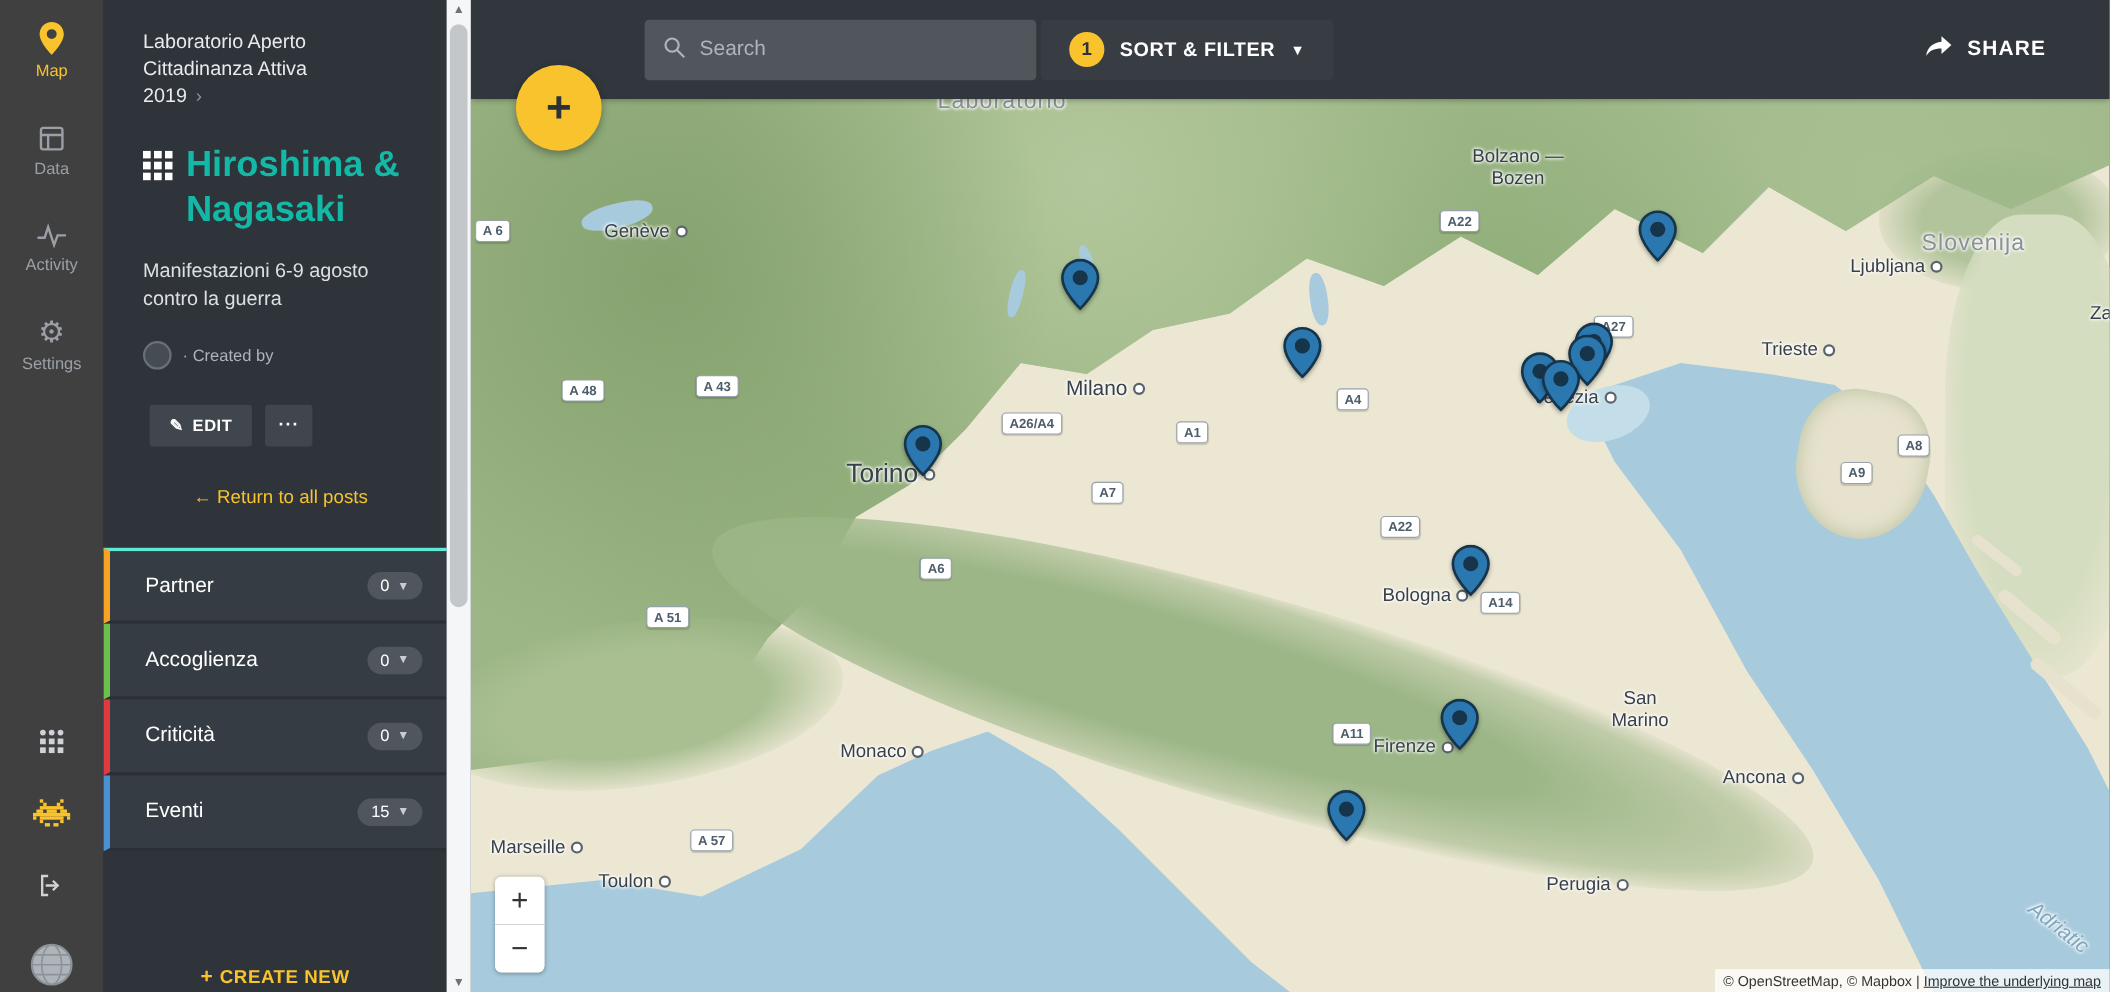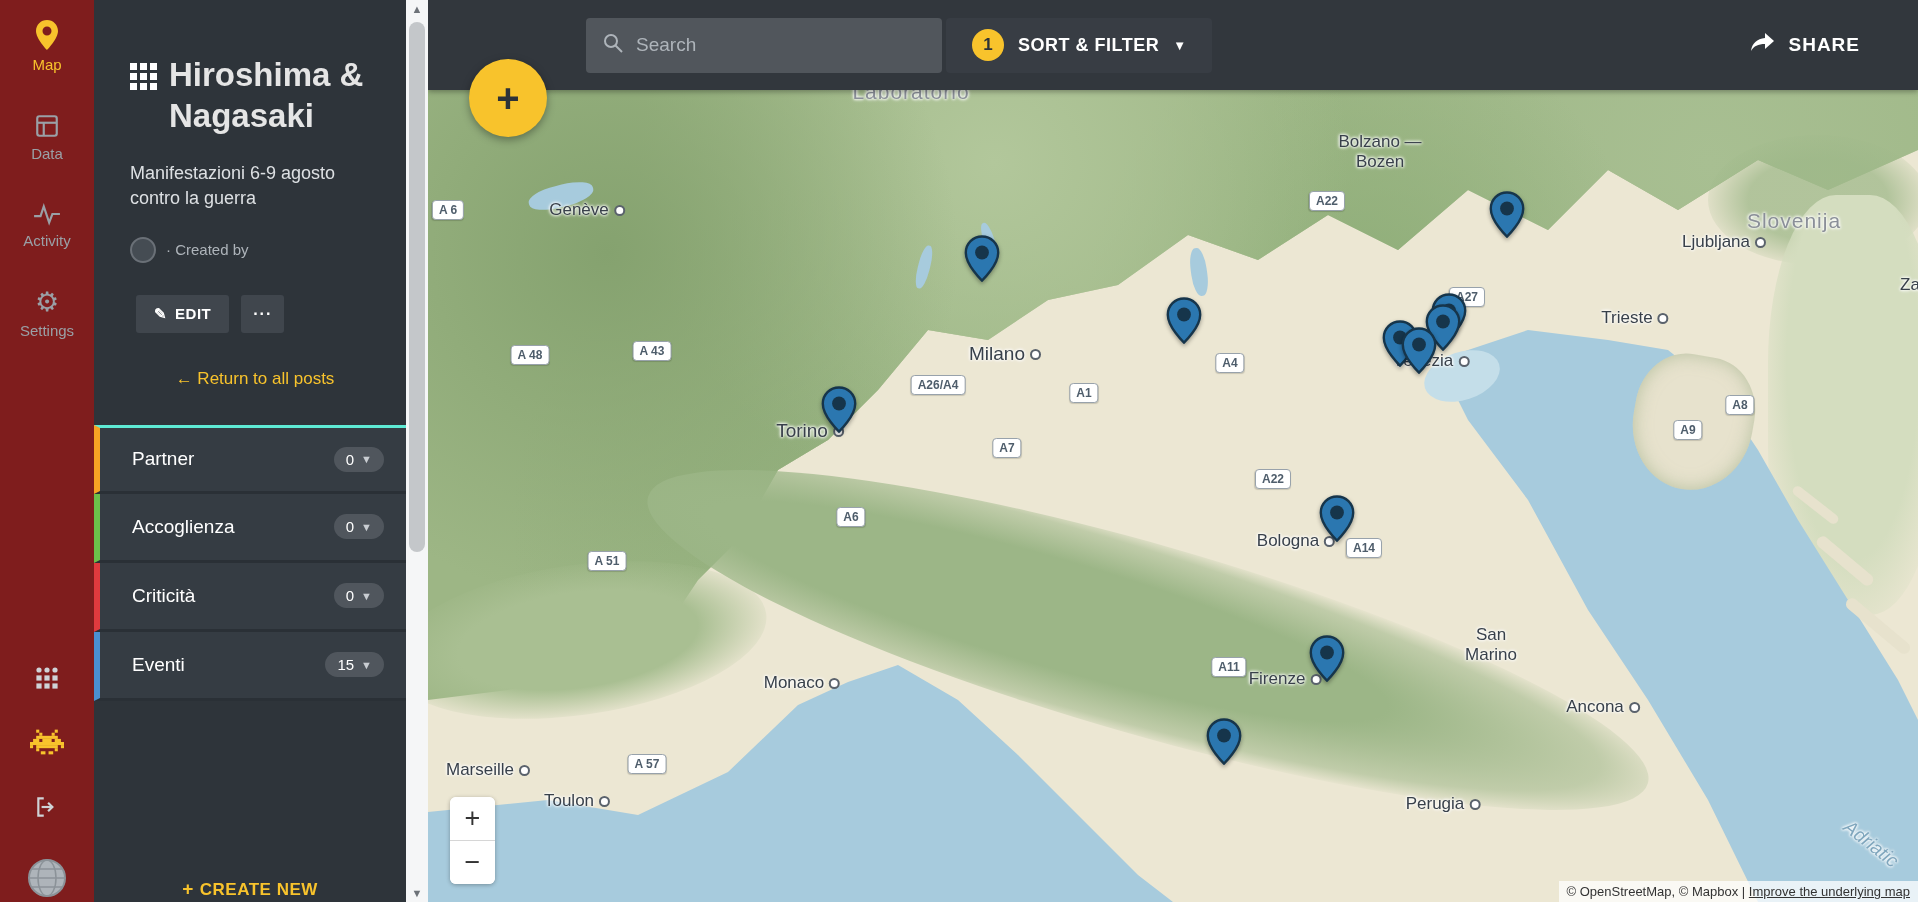--- a/index.html
+++ b/index.html
@@ -1,33 +1,33 @@
 <!DOCTYPE html>
 <html><head>
 <meta charset="utf-8">
 <style>
   * { box-sizing: border-box; margin: 0; padding: 0; }
   html,body { width:1918px; height:902px; overflow:hidden; font-family:"Liberation Sans", sans-serif; background:#23282d; }
   .app { position:relative; width:1918px; height:902px; }
 
   
-  .rail { position:absolute; left:0; top:0; bottom:0; width:94px; background:#7f1d1d; display:flex; flex-direction:column; align-items:center; padding-top:20px; z-index:80; }
+  .rail { position:absolute; left:0; top:0; bottom:0; width:94px; background:#404040; display:flex; flex-direction:column; align-items:center; padding-top:20px; z-index:80; }
   .rail-item { display:flex; flex-direction:column; align-items:center; gap:6px; margin-bottom:40px; cursor:pointer; color:#9aa0a6; }
   .rail-item.active { color:#f8c32c; }
   .rail-item .lbl { font-size:15px; }
   .rail-item svg { display:block; }
   .rail-bottom { margin-top:auto; display:flex; flex-direction:column; align-items:center; gap:34px; padding-bottom:0; }
   .rail-bottom .ric { cursor:pointer; }
 
   
   .sidebar { position:absolute; left:94px; top:0; bottom:0; width:312px; background:#2e343a; color:#fff; padding:26px 26px 0 36px; z-index:70; }
   .crumb { font-size:18px; line-height:1.35; color:#e8eaec; width:205px; cursor:pointer; }
   .crumb .chev { color:#8d939a; margin-left:8px; font-size:17px; }
   .titlerow { display:flex; align-items:flex-start; gap:12px; margin-top:28px; }
-  .titlerow h1 { font-size:33px; line-height:1.25; font-weight:bold; color:#e5e5e5; width:200px; }
+  .titlerow h1 { font-size:33px; line-height:1.25; font-weight:bold; color:#14b8a6; width:200px; }
   .titlerow svg { margin-top:9px; flex:none; }
   .subtitle { margin-top:24px; font-size:18px; line-height:1.4; color:#dde0e3; width:220px; }
   .createdrow { margin-top:26px; display:flex; align-items:center; gap:10px; color:#aeb4ba; font-size:15px; }
   .avatar { width:26px; height:26px; border-radius:50%; background:#454c53; border:2px solid #6a7077; display:inline-block; }
   .btnrow { margin-top:32px; display:flex; gap:12px; margin-left:6px; }
   .btn { background:#40464d; color:#fff; border:none; border-radius:3px; font-size:15px; font-weight:bold; letter-spacing:.5px; padding:10px 18px; cursor:pointer; display:flex; align-items:center; gap:8px; font-family:inherit; }
   .btn.more { padding:10px 12px; font-size:16px; letter-spacing:1px; }
   .returnrow { margin-top:36px; text-align:center; }
   .returnlink { color:#f8c32c; font-size:17px; cursor:pointer; }
   .cats { margin:36px -26px 0 -36px; }
@@ -197,20 +197,21 @@
             <ellipse cx="20" cy="20" rx="9" ry="18" fill="none" stroke="#8b9298" stroke-width="1.5"></ellipse>
             <line x1="2" y1="20" x2="38" y2="20" stroke="#8b9298" stroke-width="1.5"></line>
             <line x1="4" y1="11" x2="36" y2="11" stroke="#8b9298" stroke-width="1.5"></line>
             <line x1="4" y1="29" x2="36" y2="29" stroke="#8b9298" stroke-width="1.5"></line>
           </svg>
       </span>
     </div>
   </nav>
 
   <aside class="sidebar">
+    <div class="crumb"><span>Laboratorio Aperto Cittadinanza Attiva 2019</span><span class="chev">›</span></div>
 
     <div class="titlerow">
       <span>
         <svg width="27" height="27" viewBox="0 0 27 27" fill="#fff">
             <rect x="0" y="0" width="7" height="7"></rect>
             <rect x="10" y="0" width="7" height="7"></rect>
             <rect x="20" y="0" width="7" height="7"></rect>
             <rect x="0" y="10" width="7" height="7"></rect>
             <rect x="10" y="10" width="7" height="7"></rect>
             <rect x="20" y="10" width="7" height="7"></rect>
@@ -302,21 +303,21 @@
     <div class="lake" style="left:100px; top:185px; width:66px; height:22px; transform:rotate(-14deg);"></div>
     <div class="lake" style="left:490px; top:245px; width:12px; height:44px; transform:rotate(14deg);"></div>
     <div class="lake" style="left:556px; top:222px; width:11px; height:40px; transform:rotate(-18deg);"></div>
     <div class="lake" style="left:763px; top:248px; width:16px; height:48px; transform:rotate(-8deg);"></div>
     <div class="lagoon"></div>
 
     <div class="layer" style="z-index:10;">
         <div class="plabel country" style="left: 483px; top: 92px;">Laboratorio</div>
         <div class="plabel city dot" style="left: 159px; top: 210px;">Genève</div>
         <div class="plabel city dot" style="left: 577px; top: 354px; font-size: 19px;">Milano</div>
-        <div class="plabel city dot" style="left: 382px; top: 431px; font-size: 19px;">Torino</div>
+        <div class="plabel city dot" style="left: 382px; top: 431px; font-size: 24px;">Torino</div>
         <div class="plabel city dot" style="left: 374px; top: 683px;">Monaco</div>
         <div class="plabel city dot" style="left: 60px; top: 770px;">Marseille</div>
         <div class="plabel city dot" style="left: 149px; top: 801px;">Toulon</div>
         <div class="plabel city" style="left: 952px; top: 152px;">Bolzano —
 Bozen</div>
         <div class="plabel country" style="left: 1366px; top: 221px;">Slovenija</div>
         <div class="plabel city dot" style="left: 1296px; top: 242px;">Ljubljana</div>
         <div class="plabel city dot" style="left: 1207px; top: 318px;">Trieste</div>
         <div class="plabel city dot" style="left: 1003px; top: 361px;">Venezia</div>
         <div class="plabel city dot" style="left: 868px; top: 541px; text-align: right;">Bologna</div>

